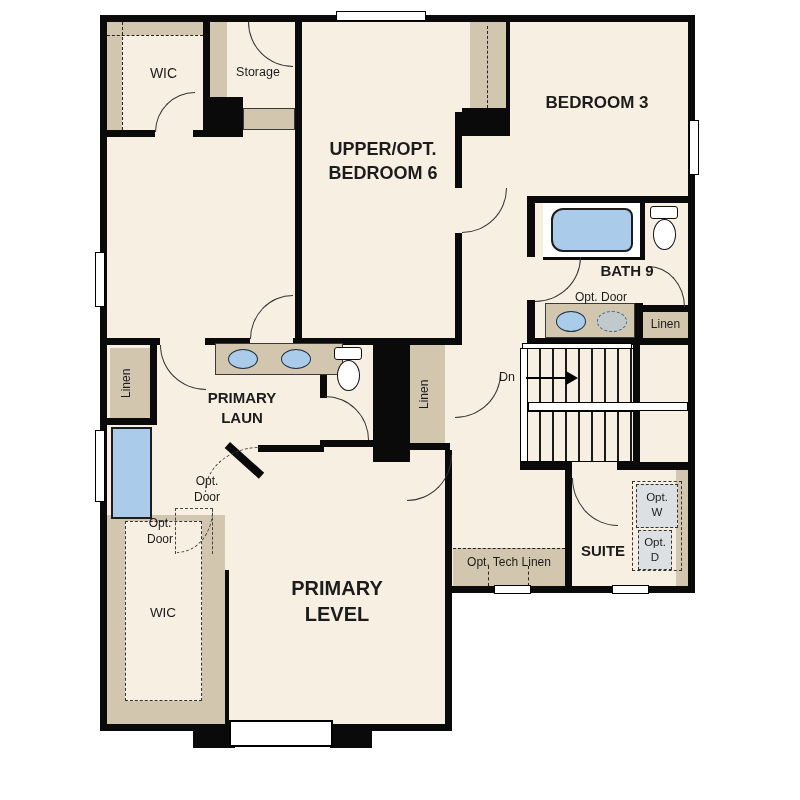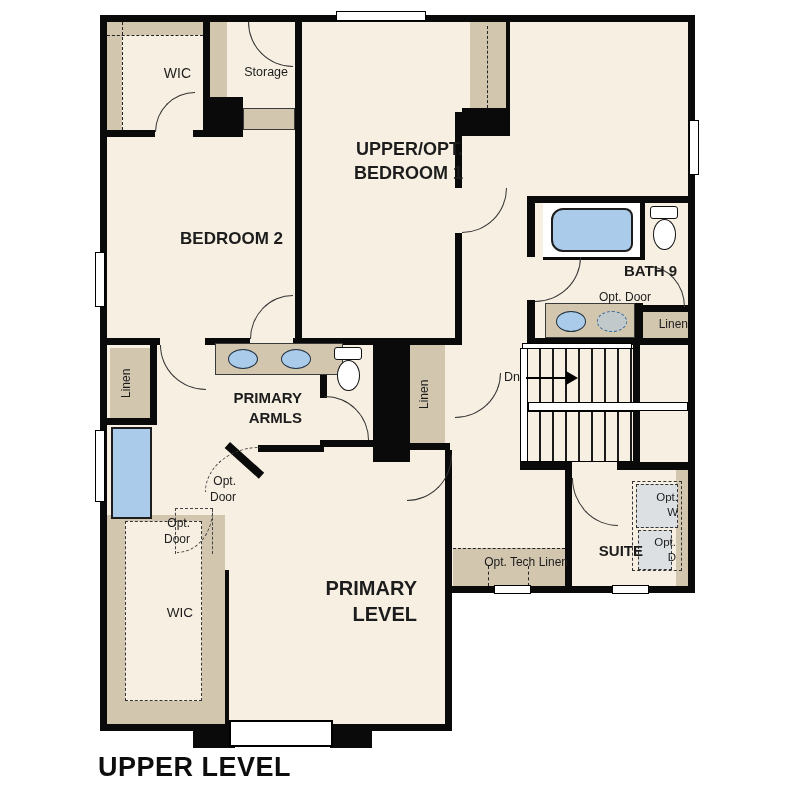--- a/index.html
+++ b/index.html
@@ -6,21 +6,21 @@
   #canvas{position:relative;width:800px;height:800px;background:#ffffff;font-family:"Liberation Sans",sans-serif;overflow:hidden}
   .abs{position:absolute}
   .floor{position:absolute;background:#f7efe2}
   .wall{position:absolute;background:#0a0a0a}
   .tan{position:absolute;background:#d3c6af}
   .tanb{position:absolute;background:#d3c6af;border:1px solid #3a3a3a;box-sizing:border-box}
   .win{position:absolute;background:#ffffff;border:1.5px solid #000;box-sizing:border-box}
   .arc{position:absolute;box-sizing:border-box}
   .dash{position:absolute;box-sizing:border-box}
   .fix{position:absolute;box-sizing:border-box}
-  .lbl{position:absolute;color:#1c1c1c;text-align:right;line-height:1.32;white-space:nowrap}
+  .lbl{position:absolute;color:#1c1c1c;text-align:center;line-height:1.32;white-space:nowrap}
   .bold{font-weight:bold}
   .vtext{writing-mode:vertical-rl;transform:rotate(180deg);text-align:center}
   .treads{position:absolute;background:repeating-linear-gradient(90deg,#f7efe2 0,#f7efe2 11.5px,#1a1a1a 11.5px,#1a1a1a 13px);border-top:1.5px solid #000;box-sizing:border-box}
   .sink{position:absolute;background:#aacbea;border:1.6px solid #20313f;border-radius:50%;box-sizing:border-box}
   .sink-dash{position:absolute;background:rgba(170,203,234,.45);border:1.6px dashed #3a6a9a;border-radius:50%;box-sizing:border-box}
 </style>
 </head>
 <body>
 
 <div id="canvas">
@@ -147,31 +147,31 @@
   <div class="arc" style="left:205px;top:447px;width:55px;height:45px;border-top:1.6px dashed #444;border-left:1.6px dashed #444;border-radius:100% 0 0 0"></div>
   <div class="dash" style="left:175px;top:508px;width:38px;height:46px;border-left:1.6px dashed #444;border-right:1.6px dashed #444;border-top:1.6px dashed #444"></div>
   <div class="arc" style="left:177px;top:510px;width:36px;height:43px;border-right:1.6px dashed #444;border-bottom:1.6px dashed #444;border-radius:0 0 100% 0"></div>
 
   <div class="dash" style="left:632px;top:481px;width:50px;height:90px;border:1.6px dashed #333"></div>
   <div class="dash" style="left:636px;top:484px;width:42px;height:44px;background:#dde0e2;border:1.6px dashed #333"></div>
   <div class="dash" style="left:638px;top:530px;width:34px;height:40px;background:#dde0e2;border:1.6px dashed #333"></div>
 
   <div class="lbl" style="left:136px;top:64px;width:55px;font-size:14px">WIC</div>
   <div class="lbl" style="left:228px;top:64px;width:60px;font-size:12.5px">Storage</div>
-  <div class="lbl bold" style="left:123px;top:228px;width:160px;font-size:17px">BEDROOM 2</div>
   <div class="lbl bold" style="left:303px;top:138px;width:160px;font-size:18px">
     <span>UPPER/OPT.</span><br>
-    <span>BEDROOM 1</span>
+    <span>BEDROOM 6</span>
   </div>
+  <div class="lbl bold" style="left:517px;top:92px;width:160px;font-size:17px">BEDROOM 3</div>
   <div class="lbl bold" style="left:577px;top:261px;width:100px;font-size:15px">BATH 9</div>
   <div class="lbl" style="left:551px;top:290px;width:100px;font-size:12px">Opt. Door</div>
   <div class="lbl" style="left:643px;top:317px;width:45px;font-size:12px">Linen</div>
   <div class="lbl bold" style="left:182px;top:388px;width:120px;font-size:15px">
     <span>PRIMARY</span><br>
-    <span>ARMLS</span>
+    <span>LAUN</span>
   </div>
   <div class="lbl vtext" style="left:119px;top:350px;width:20px;height:66px;font-size:12px">Linen</div>
   <div class="lbl vtext" style="left:417px;top:358px;width:20px;height:72px;font-size:12px">Linen</div>
   <div class="lbl" style="left:494px;top:369px;width:26px;font-size:12.5px">Dn</div>
   <div class="lbl" style="left:178px;top:474px;width:58px;font-size:12px">
     <span>Opt.</span><br>
     <span>Door</span>
   </div>
   <div class="lbl" style="left:130px;top:516px;width:60px;font-size:12px">
     <span>Opt.</span><br>
@@ -186,15 +186,14 @@
   <div class="lbl" style="left:636px;top:490px;width:42px;font-size:11.5px">
     <span>Opt.</span><br>
     <span>W</span>
   </div>
   <div class="lbl" style="left:634px;top:535px;width:42px;font-size:11.5px">
     <span>Opt.</span><br>
     <span>D</span>
   </div>
   <div class="lbl" style="left:450px;top:555px;width:118px;font-size:12px">Opt. Tech Linen</div>
 
-  <div class="lbl bold" style="left:98px;top:750px;width:300px;text-align:left;font-size:27px;color:#0d0d0d;letter-spacing:.5px">UPPER LEVEL</div>
 
 </div>
 
 </body></html>

